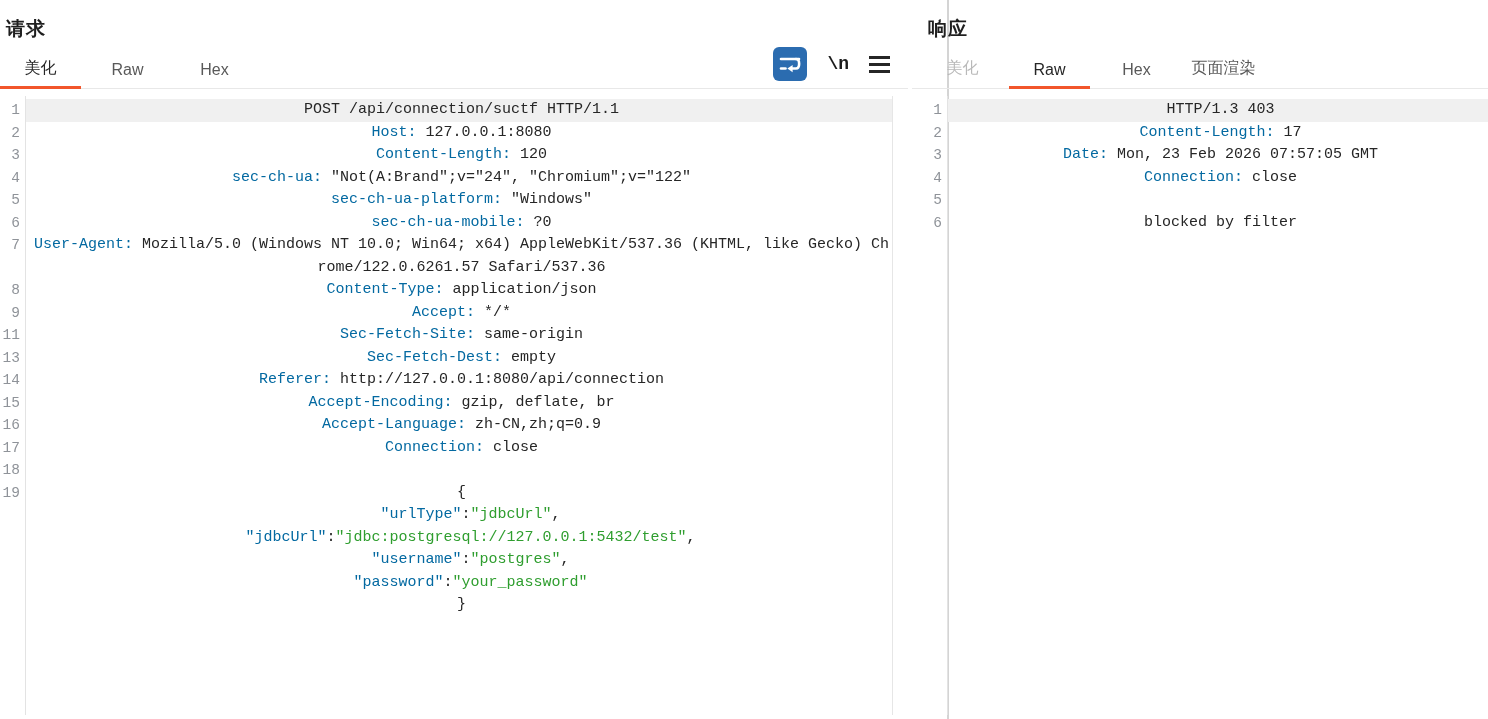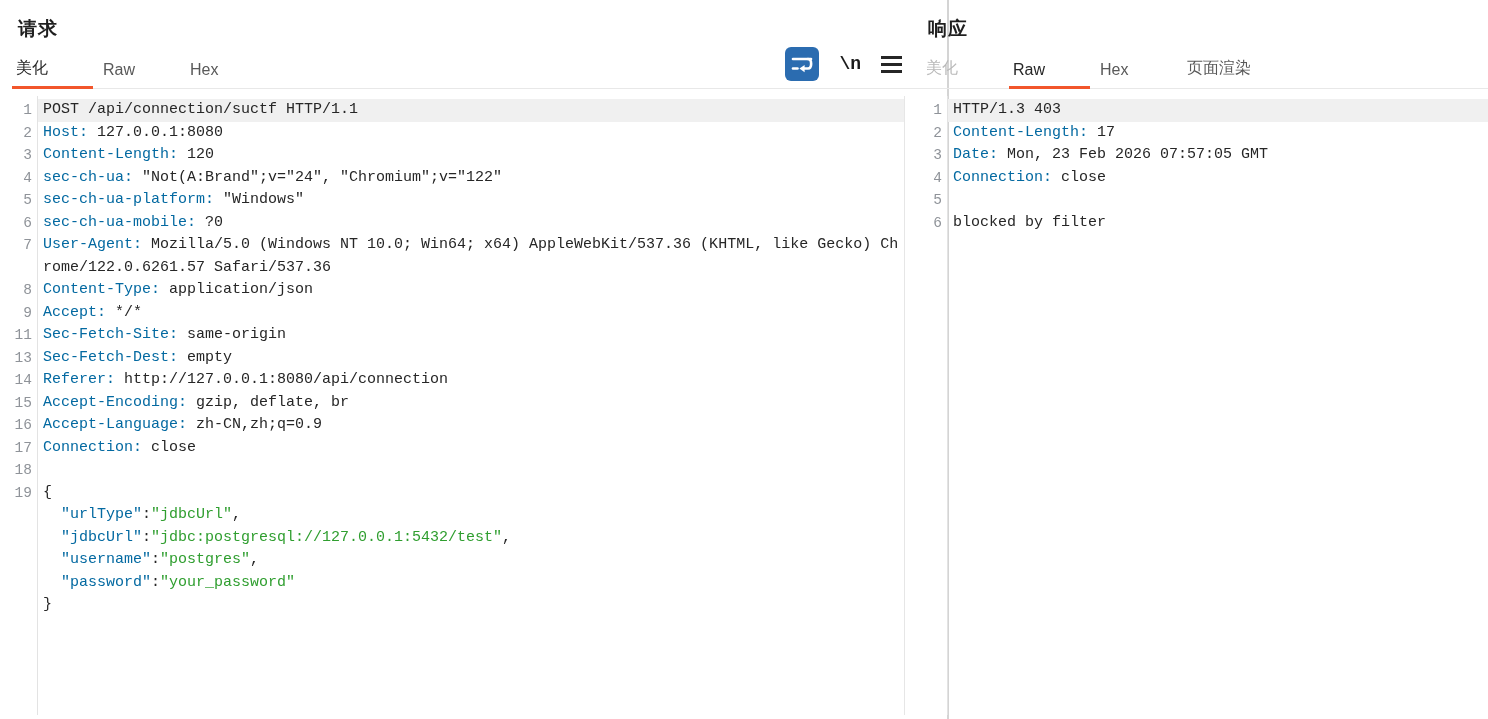--- a/index.html
+++ b/index.html
@@ -1,50 +1,50 @@
 <!DOCTYPE html>
 <html><head>
 <meta charset="utf-8">
 <style>
   html,body{margin:0;padding:0;}
   body{
     width:1488px;height:719px;background:#ffffff;overflow:hidden;position:relative;
     font-family:"Liberation Sans",sans-serif;color:#262626;
   }
   .panel{position:absolute;top:0;bottom:0;}
-  .panel-left{left:12px;width:908px;}
+  .panel-left{left:0;width:908px;}
   .panel-right{left:912px;right:0;}
   .v-divider{position:absolute;left:947px;top:0;bottom:0;width:2px;background:#d4d4d4;}
 
   .panel-header{padding-top:16px;}
   .panel-left .panel-header{padding-left:6px;}
   .panel-right .panel-header{padding-left:16px;}
   .panel-title{font-size:19px;font-weight:bold;color:#1f1f1f;letter-spacing:1px;}
 
   .tab-row{display:flex;align-items:flex-end;border-bottom:1px solid #e8e8e8;margin-top:10px;position:relative;height:36px;}
   .panel-right .tab-row{margin-left:0;padding-left:10px;}
-  .tab{min-width:73px;margin-right:6px;font-size:16px;color:#595959;
+  .tab{min-width:73px;margin-right:6px;text-align:center;font-size:16px;color:#595959;
        padding:5px 4px 7px;border-bottom:3px solid transparent;margin-bottom:-1px;cursor:pointer;}
   .tab.active{color:#262626;border-bottom-color:#f2562b;}
   .tab.muted{color:#b9b9b9;}
 
   .toolbar{position:absolute;right:18px;bottom:7px;display:flex;align-items:center;gap:20px;}
   .icon-btn{cursor:pointer;display:flex;align-items:center;justify-content:center;}
   .nl-icon{font-family:"Liberation Mono","DejaVu Sans Mono",monospace;font-size:18px;font-weight:bold;color:#1a1a1a;}
   .burger{display:flex;flex-direction:column;gap:4px;}
   .burger span{display:block;width:21px;height:3px;background:#262626;}
 
   .editor{position:absolute;top:96px;bottom:4px;font-family:"Liberation Mono","DejaVu Sans Mono",monospace;
           font-size:15px;line-height:22.5px;color:#262626;padding-top:3px;}
   .editor-left{left:2px;right:15px;border-right:1px solid #e6e6e6;}
   .editor-right{left:12px;right:0;}
   .gutter-line{position:absolute;left:23px;top:0;bottom:0;width:1px;background:#e3e3e3;}
   .code-row{display:flex;align-items:flex-start;}
   .gutter-num{flex:none;width:18px;text-align:right;padding-right:5px;color:#8f9399;font-size:14.5px;min-height:22.5px;}
-  .line-content{flex:1;padding-left:6px;white-space:pre-wrap;word-break:break-all;min-height:22.5px;}
+  .line-content{flex:1;padding-left:6px;white-space:pre-wrap;word-break:break-all;min-height:22.5px;text-align:center;}
   .code-row.selected .line-content{background:#f0f0f0;}
   .tok-plain{color:#262626;}
   .tok-key{color:#0369a1;}
   .tok-str{color:#2f9e2f;}
 </style>
 </head>
 <body>
 
 <div class="panel panel-left">
   <div class="panel-header">

